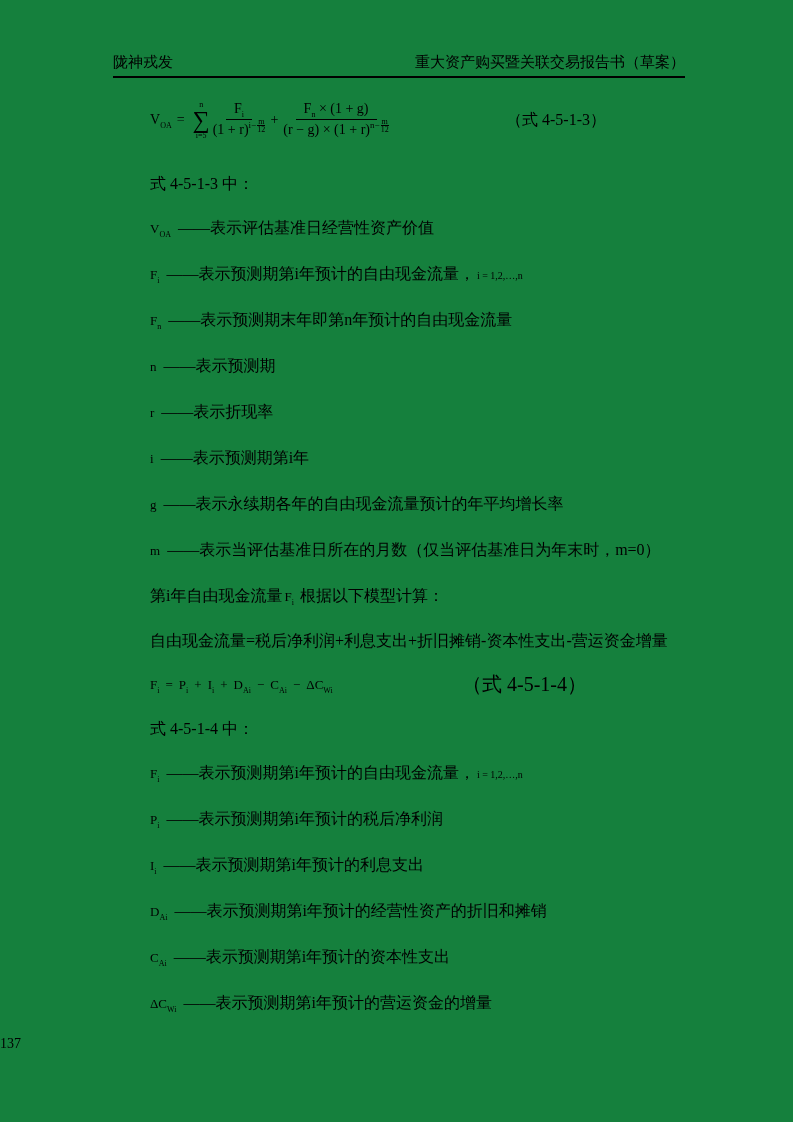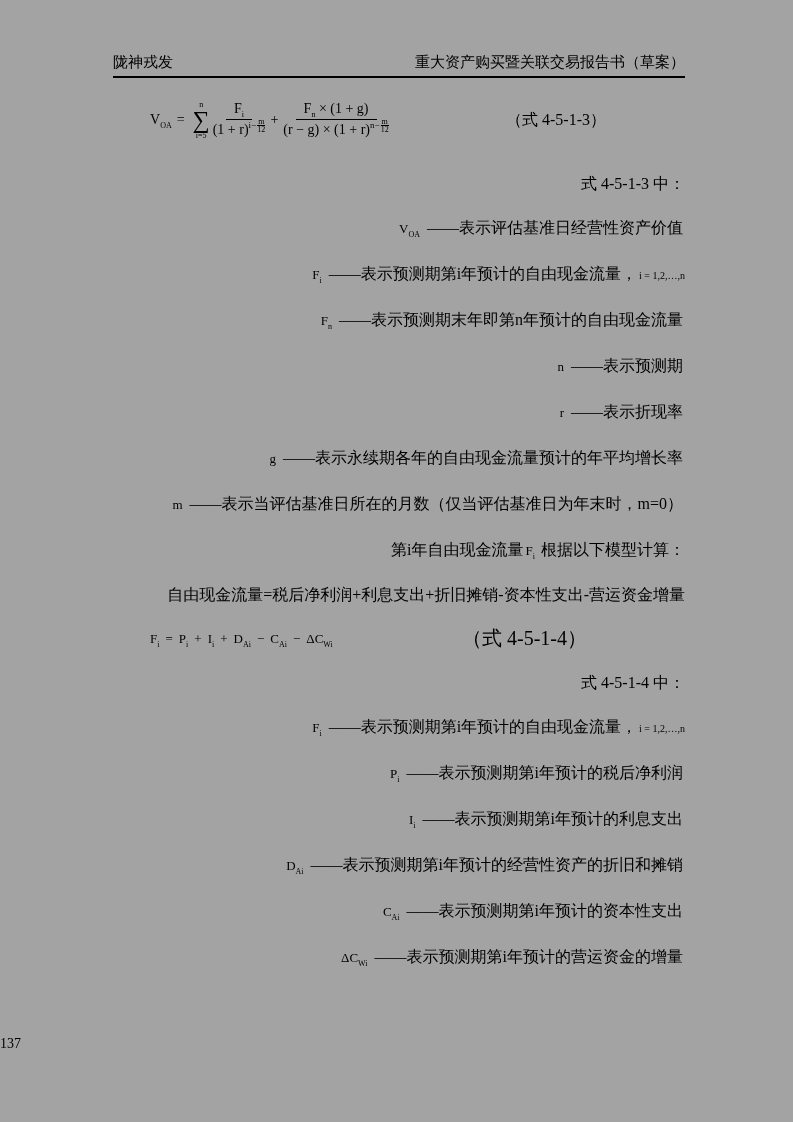--- a/index.html
+++ b/index.html
@@ -1,19 +1,19 @@
 <!DOCTYPE html>
 <html><head>
 <meta charset="utf-8">
 <style>
   html,body { margin:0; padding:0; background:#ffffff; }
   .page {
     position:relative;
     width:793px; height:1122px;
-    background:#a3a3a3;
+    background:#15803d;
     color:#000000;
     font-family:"Liberation Serif","DejaVu Serif",serif;
     overflow:hidden;
   }
   
   .header {
     position:absolute; top:53px; left:113px; right:108px;
     display:flex; justify-content:space-between; align-items:flex-end;
     font-size:15px; line-height:18px;
     padding-bottom:5px;
@@ -21,21 +21,20 @@
   }
   
   .content {
     position:absolute; top:90px; left:150px; width:535px;
   }
   p { margin:0; }
   .line {
     margin-top:25px;
     font-size:16px; line-height:19px;
     white-space:nowrap;
-    text-align:right;
   }
   .intro-first { margin-top:30px; }
   .sym { font-size:13px; margin-right:7px; font-family:"Liberation Serif","DejaVu Serif",serif; }
   .ssub { font-size:8px; line-height:0; }
   .tail { font-size:10px; margin-left:2px; }
   
   .formula1 {
     position:relative;
     margin-top:6px; height:48px;
     display:flex; align-items:center;
@@ -111,20 +110,21 @@
       <span class="flabel1">（式 4-5-1-3）</span>
     </div>
 
     <p class="line intro-first">式 4-5-1-3 中：</p>
 
     <p class="line"><span class="sym"><span>V</span><sub class="ssub">OA</sub></span><span>——表示评估基准日经营性资产价值</span><span class="tail"></span></p>
     <p class="line"><span class="sym"><span>F</span><sub class="ssub">i</sub></span><span>——表示预测期第i年预计的自由现金流量，</span><span class="tail">i = 1,2,…,n</span></p>
     <p class="line"><span class="sym"><span>F</span><sub class="ssub">n</sub></span><span>——表示预测期末年即第n年预计的自由现金流量</span><span class="tail"></span></p>
     <p class="line"><span class="sym"><span>n</span><sub class="ssub"></sub></span><span>——表示预测期</span><span class="tail"></span></p>
     <p class="line"><span class="sym"><span>r</span><sub class="ssub"></sub></span><span>——表示折现率</span><span class="tail"></span></p>
+    <p class="line"><span class="sym"><span>i</span><sub class="ssub"></sub></span><span>——表示预测期第i年</span><span class="tail"></span></p>
     <p class="line"><span class="sym"><span>g</span><sub class="ssub"></sub></span><span>——表示永续期各年的自由现金流量预计的年平均增长率</span><span class="tail"></span></p>
     <p class="line"><span class="sym"><span>m</span><sub class="ssub"></sub></span><span>——表示当评估基准日所在的月数（仅当评估基准日为年末时，m=0）</span><span class="tail"></span></p>
 
     <p class="line"><span>第i年自由现金流量</span><span class="sym" style="margin-right:2px;margin-left:2px;"><span>F</span><sub class="ssub">i</sub></span><span> 根据以下模型计算：</span></p>
 
     <p class="line">自由现金流量=税后净利润+利息支出+折旧摊销-资本性支出-营运资金增量</p>
 
     <div class="formula2">
       <span class="tok"><span>F</span><sub class="ssub">i</sub></span>
       <span class="tok"><span>=</span><sub class="ssub"></sub></span>

